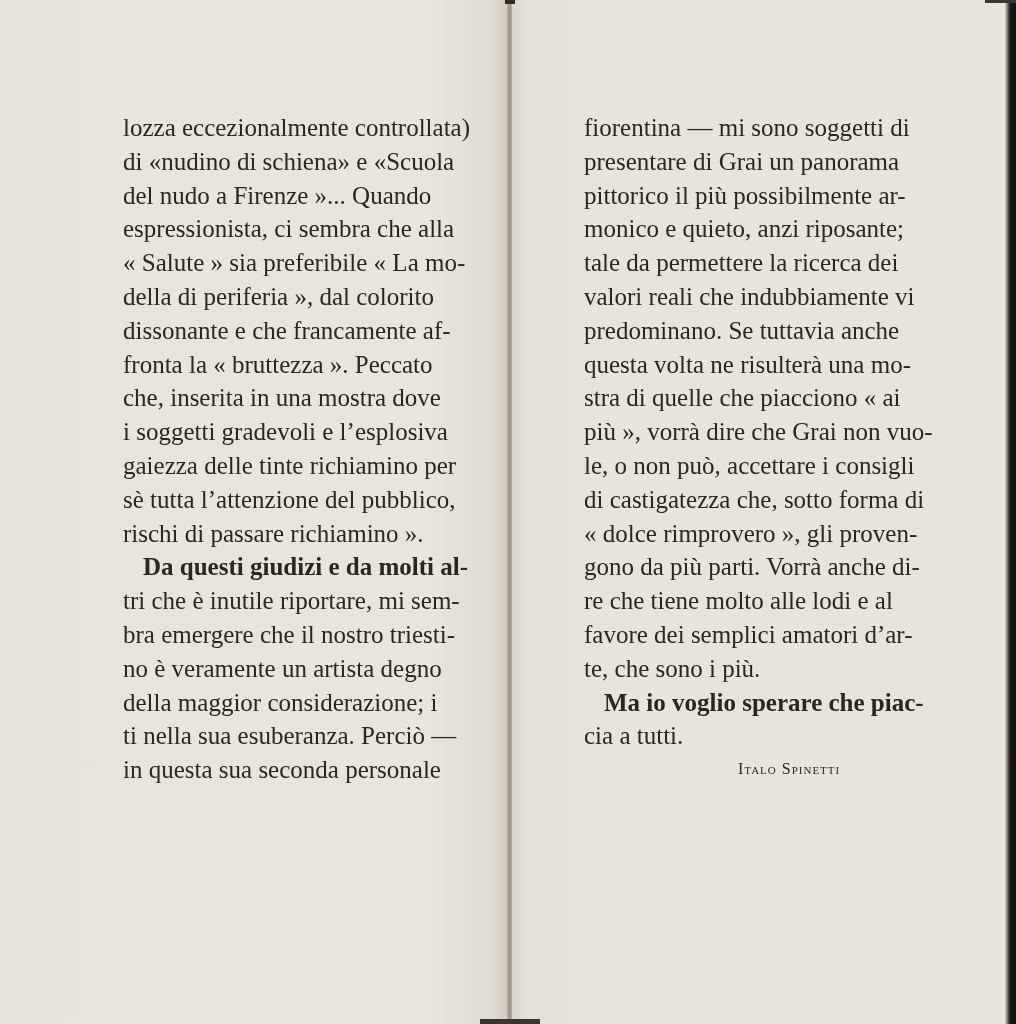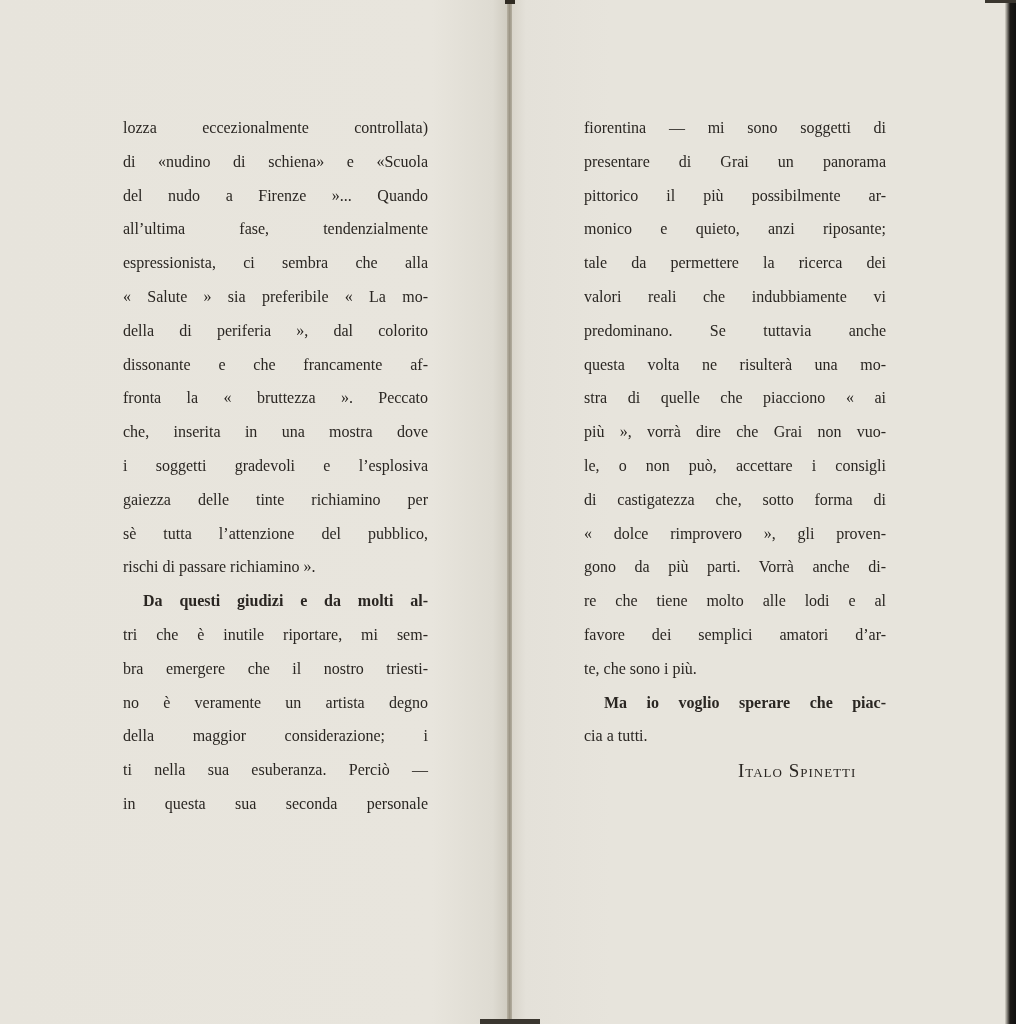--- a/index.html
+++ b/index.html
@@ -72,21 +72,21 @@
       position: absolute;
       left: 480px;
       top: 1019px;
       width: 60px;
       height: 5px;
       background: #3a362f;
     }
     .text-block {
       position: absolute;
       color: #2a2622;
-      font-size: 16px;
+      font-size: 25px;
       line-height: 33.8px;
       text-align: justify;
     }
     .left-text {
       left: 123px;
       top: 111px;
       width: 305px;
     }
     .right-text {
       left: 584px;
@@ -105,21 +105,21 @@
       text-align-last: left;
     }
     .line.indent {
       padding-left: 20px;
       font-weight: bold;
     }
     .signature {
       position: absolute;
       left: 738px;
       top: 760px;
-      font-size: 19px;
+      font-size: 16px;
       letter-spacing: 1px;
       color: #2a2622;
       font-variant: small-caps;
     }
   </style>
 </head>
 <body>
 
 <div class="spread">
   <div class="page page-left"></div>
@@ -127,21 +127,20 @@
   <div class="gutter"></div>
   <div class="gutter-top"></div>
   <div class="right-edge"></div>
   <div class="right-edge-top"></div>
   <div class="bottom-shadow"></div>
 
   <div class="text-block left-text">
     <span class="line">lozza eccezionalmente controllata)</span>
     <span class="line">di «nudino di schiena» e «Scuola</span>
     <span class="line">del nudo a Firenze »... Quando</span>
-    <span class="line">all’ultima fase, tendenzialmente</span>
     <span class="line">espressionista, ci sembra che alla</span>
     <span class="line">« Salute » sia preferibile « La mo-</span>
     <span class="line">della di periferia », dal colorito</span>
     <span class="line">dissonante e che francamente af-</span>
     <span class="line">fronta la « bruttezza ». Peccato</span>
     <span class="line">che, inserita in una mostra dove</span>
     <span class="line">i soggetti gradevoli e l’esplosiva</span>
     <span class="line">gaiezza delle tinte richiamino per</span>
     <span class="line">sè tutta l’attenzione del pubblico,</span>
     <span class="line last">rischi di passare richiamino ».</span>

